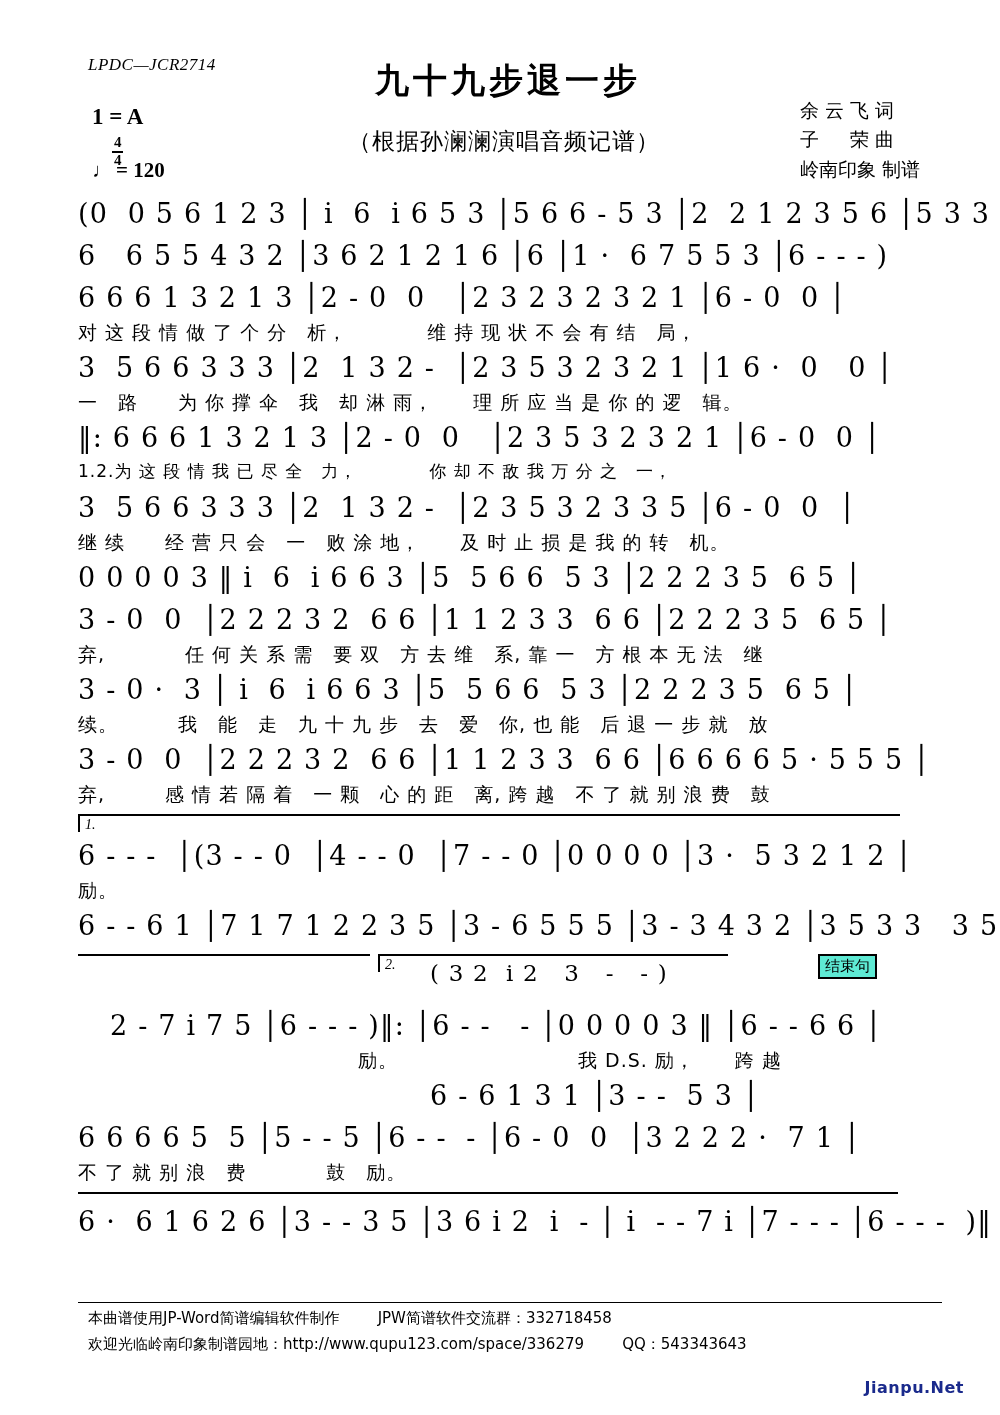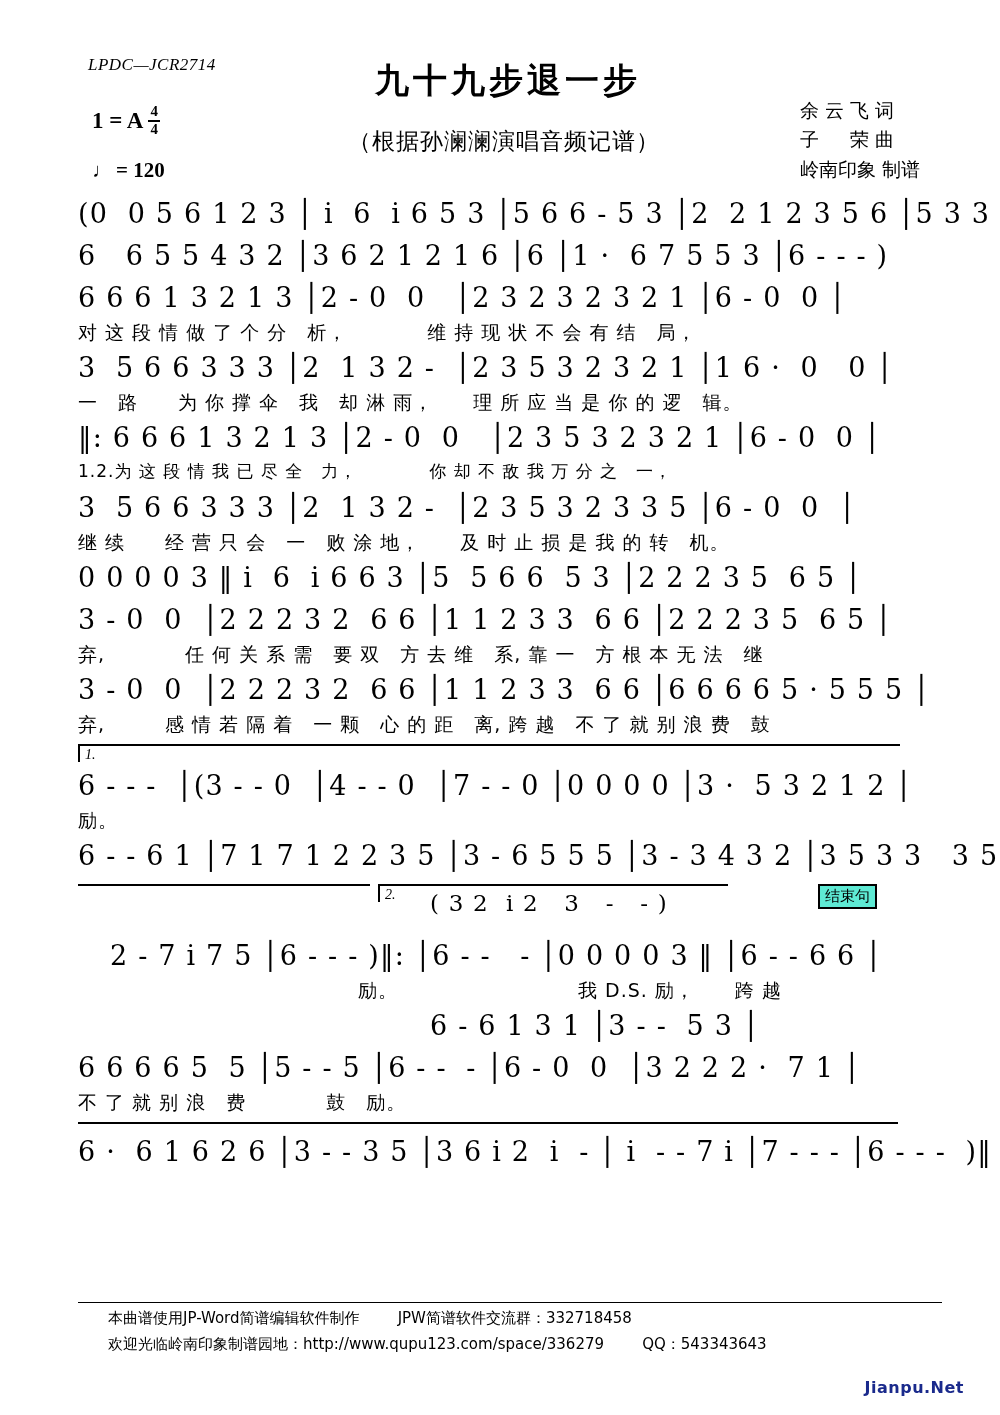--- a/index.html
+++ b/index.html
@@ -55,20 +55,21 @@
   }
   .keysig {
     position: absolute;
     left: 92px;
     top: 104px;
     font-size: 23px;
     font-weight: bold;
     display: flex;
     align-items: center;
     gap: 5px;
+    flex-direction: column;
   }
   .frac {
     display: inline-block;
     text-align: center;
     font-size: 15px;
     line-height: 1.05;
     vertical-align: middle;
     font-weight: bold;
   }
   .frac .num { display: block; border-bottom: 2px solid #000; padding: 0 2px;}
@@ -156,21 +157,21 @@
 
   
   .footer {
     position: absolute;
     left: 88px;
     bottom: 58px;
     font-size: 15px;
     font-family: "DejaVu Sans", sans-serif;
     line-height: 1.7;
   }
-  .footer .row { display: block; white-space: pre; margin-left: 20px; }
+  .footer .row { display: block; white-space: pre; }
   .footer-sep {
     position: absolute;
     left: 78px;
     right: 58px;
     bottom: 112px;
     border-top: 1.5px solid #000;
   }
   .watermark {
     position: absolute;
     right: 36px;
@@ -242,20 +243,24 @@
 
     <div class="sys">
       <div class="notes">0 0 0 0 3 ‖ i  6  i 6 6 3 │5  5 6 6  5 3 │2 2 2 3 5  6 5 │</div>
     </div>
 
     <div class="sys">
       <div class="notes">3 - 0  0  │2 2 2 3 2  6 6 │1 1 2 3 3  6 6 │2 2 2 3 5  6 5 │</div>
       <div class="lyric">弃,　　　　任 何 关 系 需　要 双　方 去 维　系, 靠 一　方 根 本 无 法　继</div>
     </div>
 
+    <div class="sys">
+      <div class="notes">3 - 0 ·  3 │ i  6  i 6 6 3 │5  5 6 6  5 3 │2 2 2 3 5  6 5 │</div>
+      <div class="lyric">续。　　　我　能　走　九 十 九 步　去　爱　你, 也 能　后 退 一 步 就　放</div>
+    </div>
 
     <div class="sys">
       <div class="notes">3 - 0  0  │2 2 2 3 2  6 6 │1 1 2 3 3  6 6 │6 6 6 6 5 · 5 5 5 │</div>
       <div class="lyric">弃,　　　感 情 若 隔 着　一 颗　心 的 距　离, 跨 越　不 了 就 别 浪 费　鼓</div>
     </div>
 
     <div class="sys" style="padding-top:14px;">
       <div class="volta" style="left:0; top:2px; width:820px;">
         <span>1.</span>
       </div>

